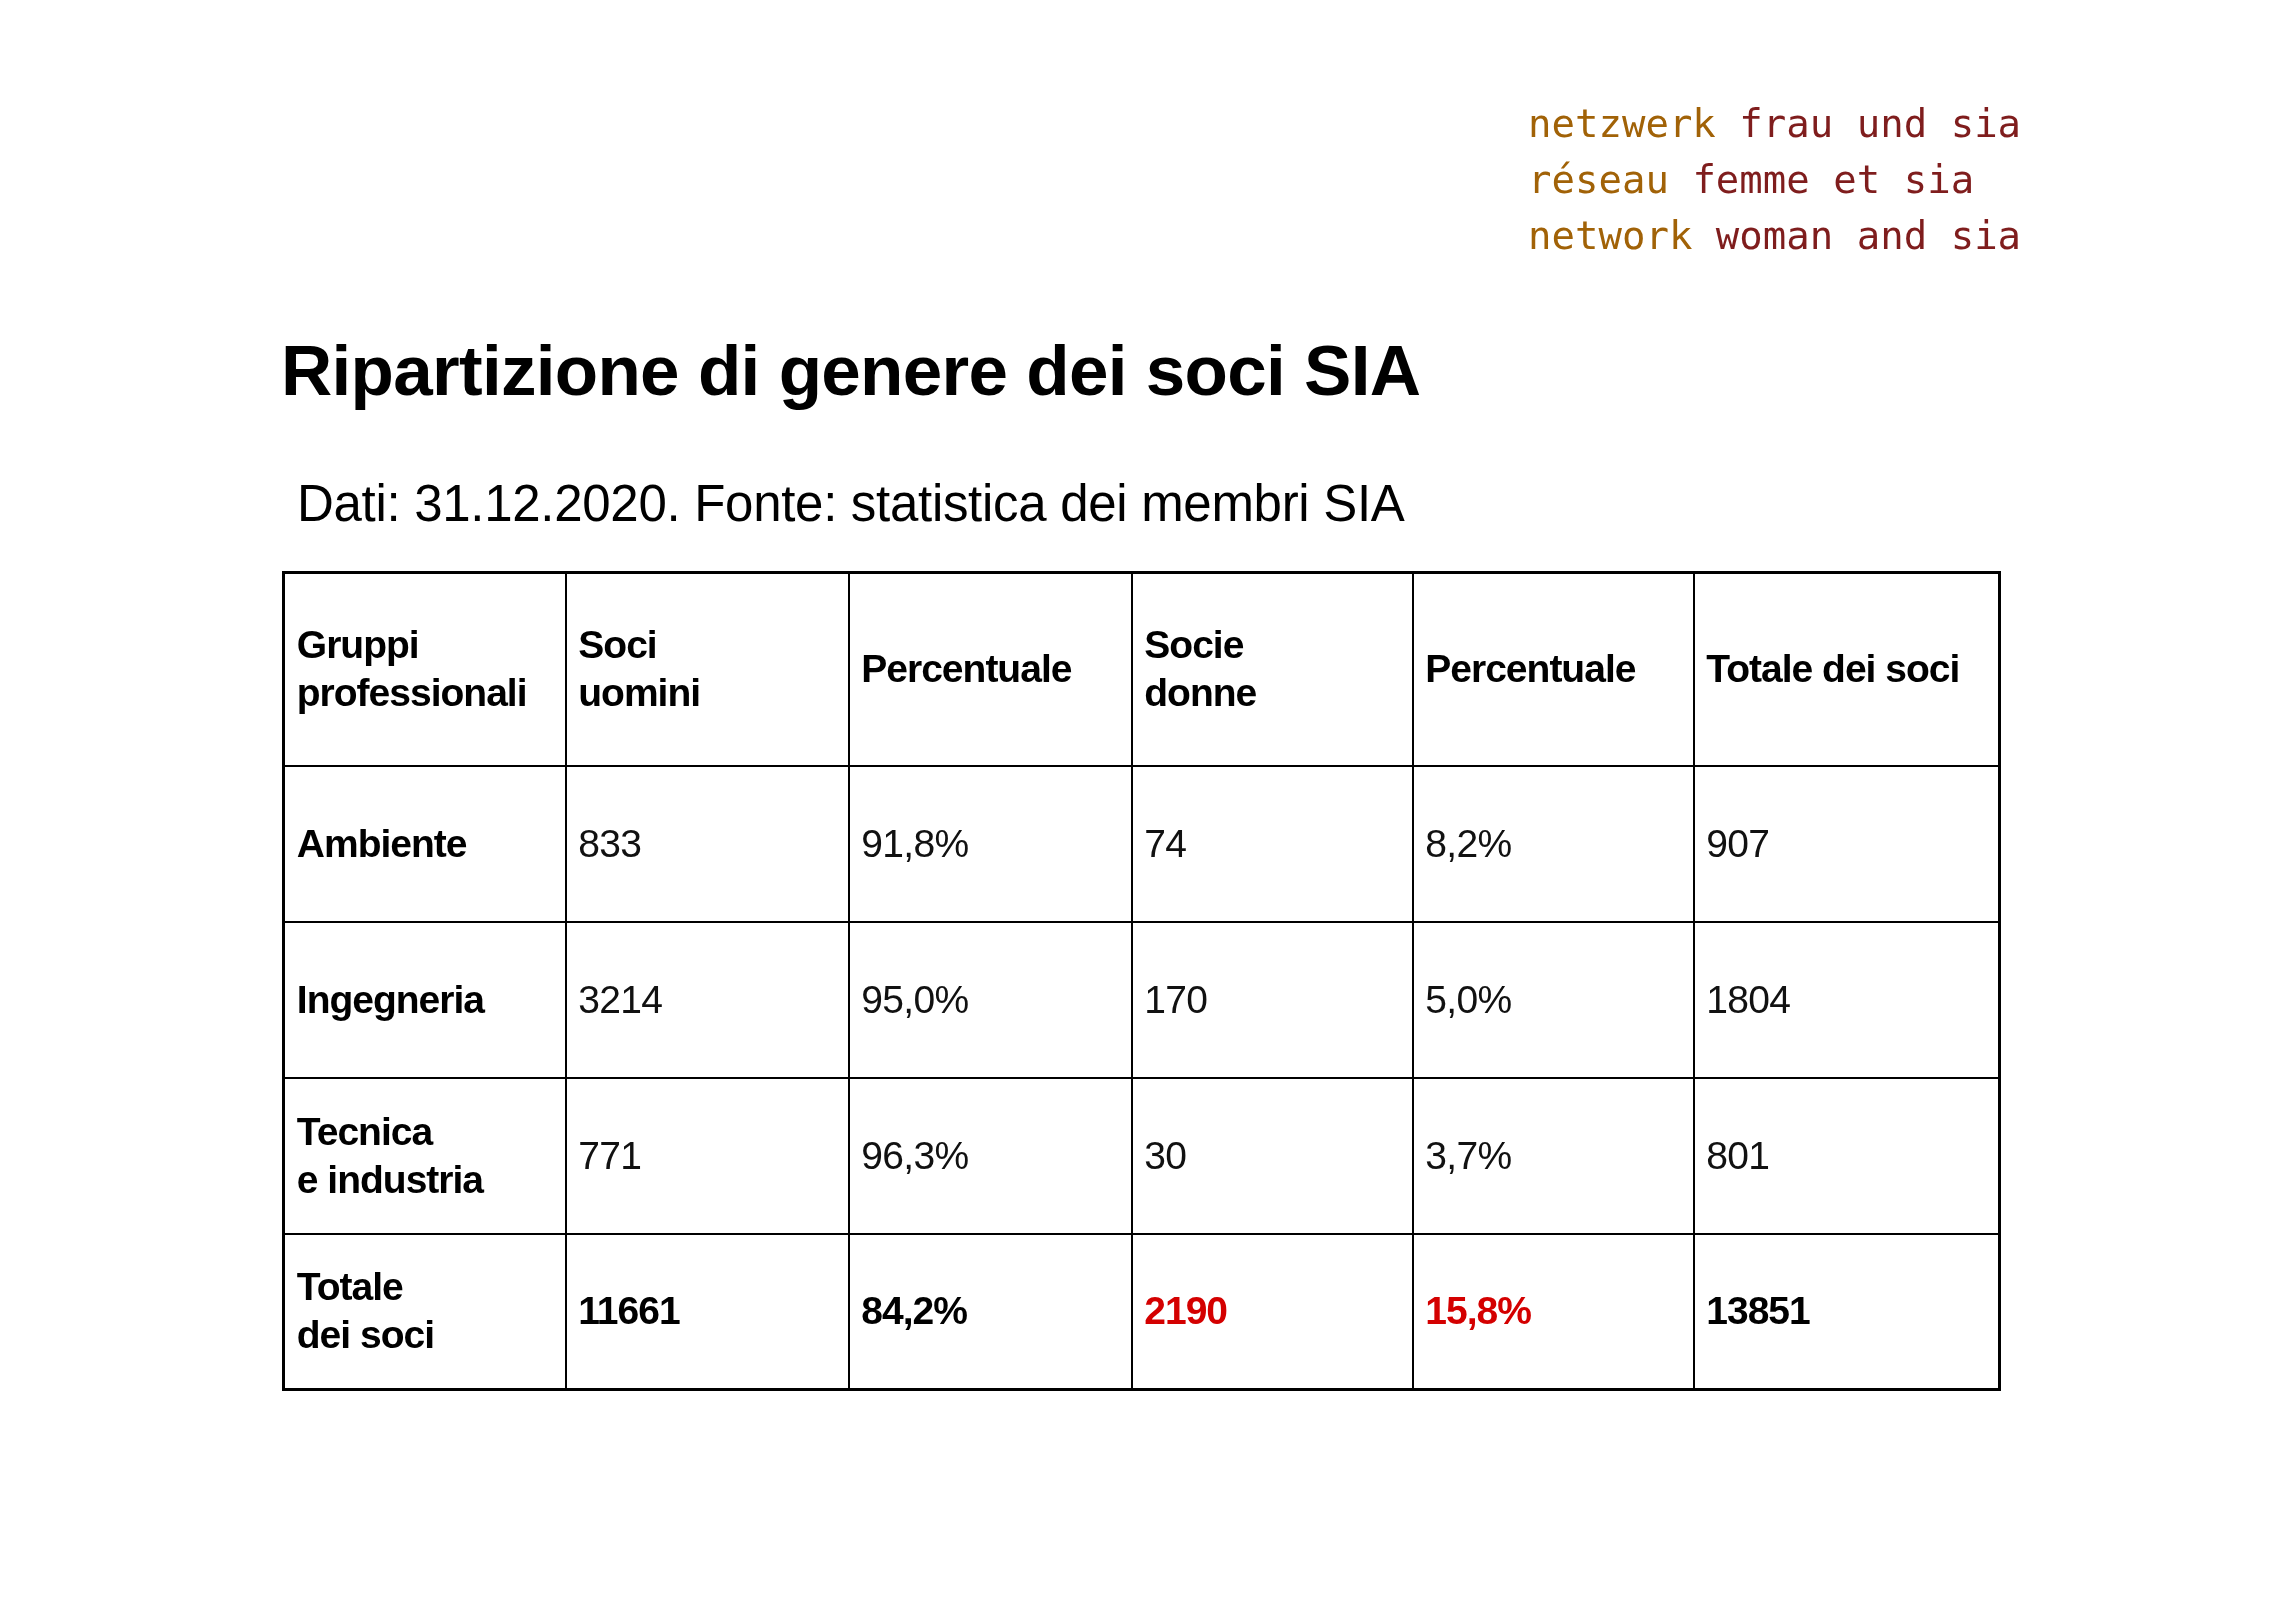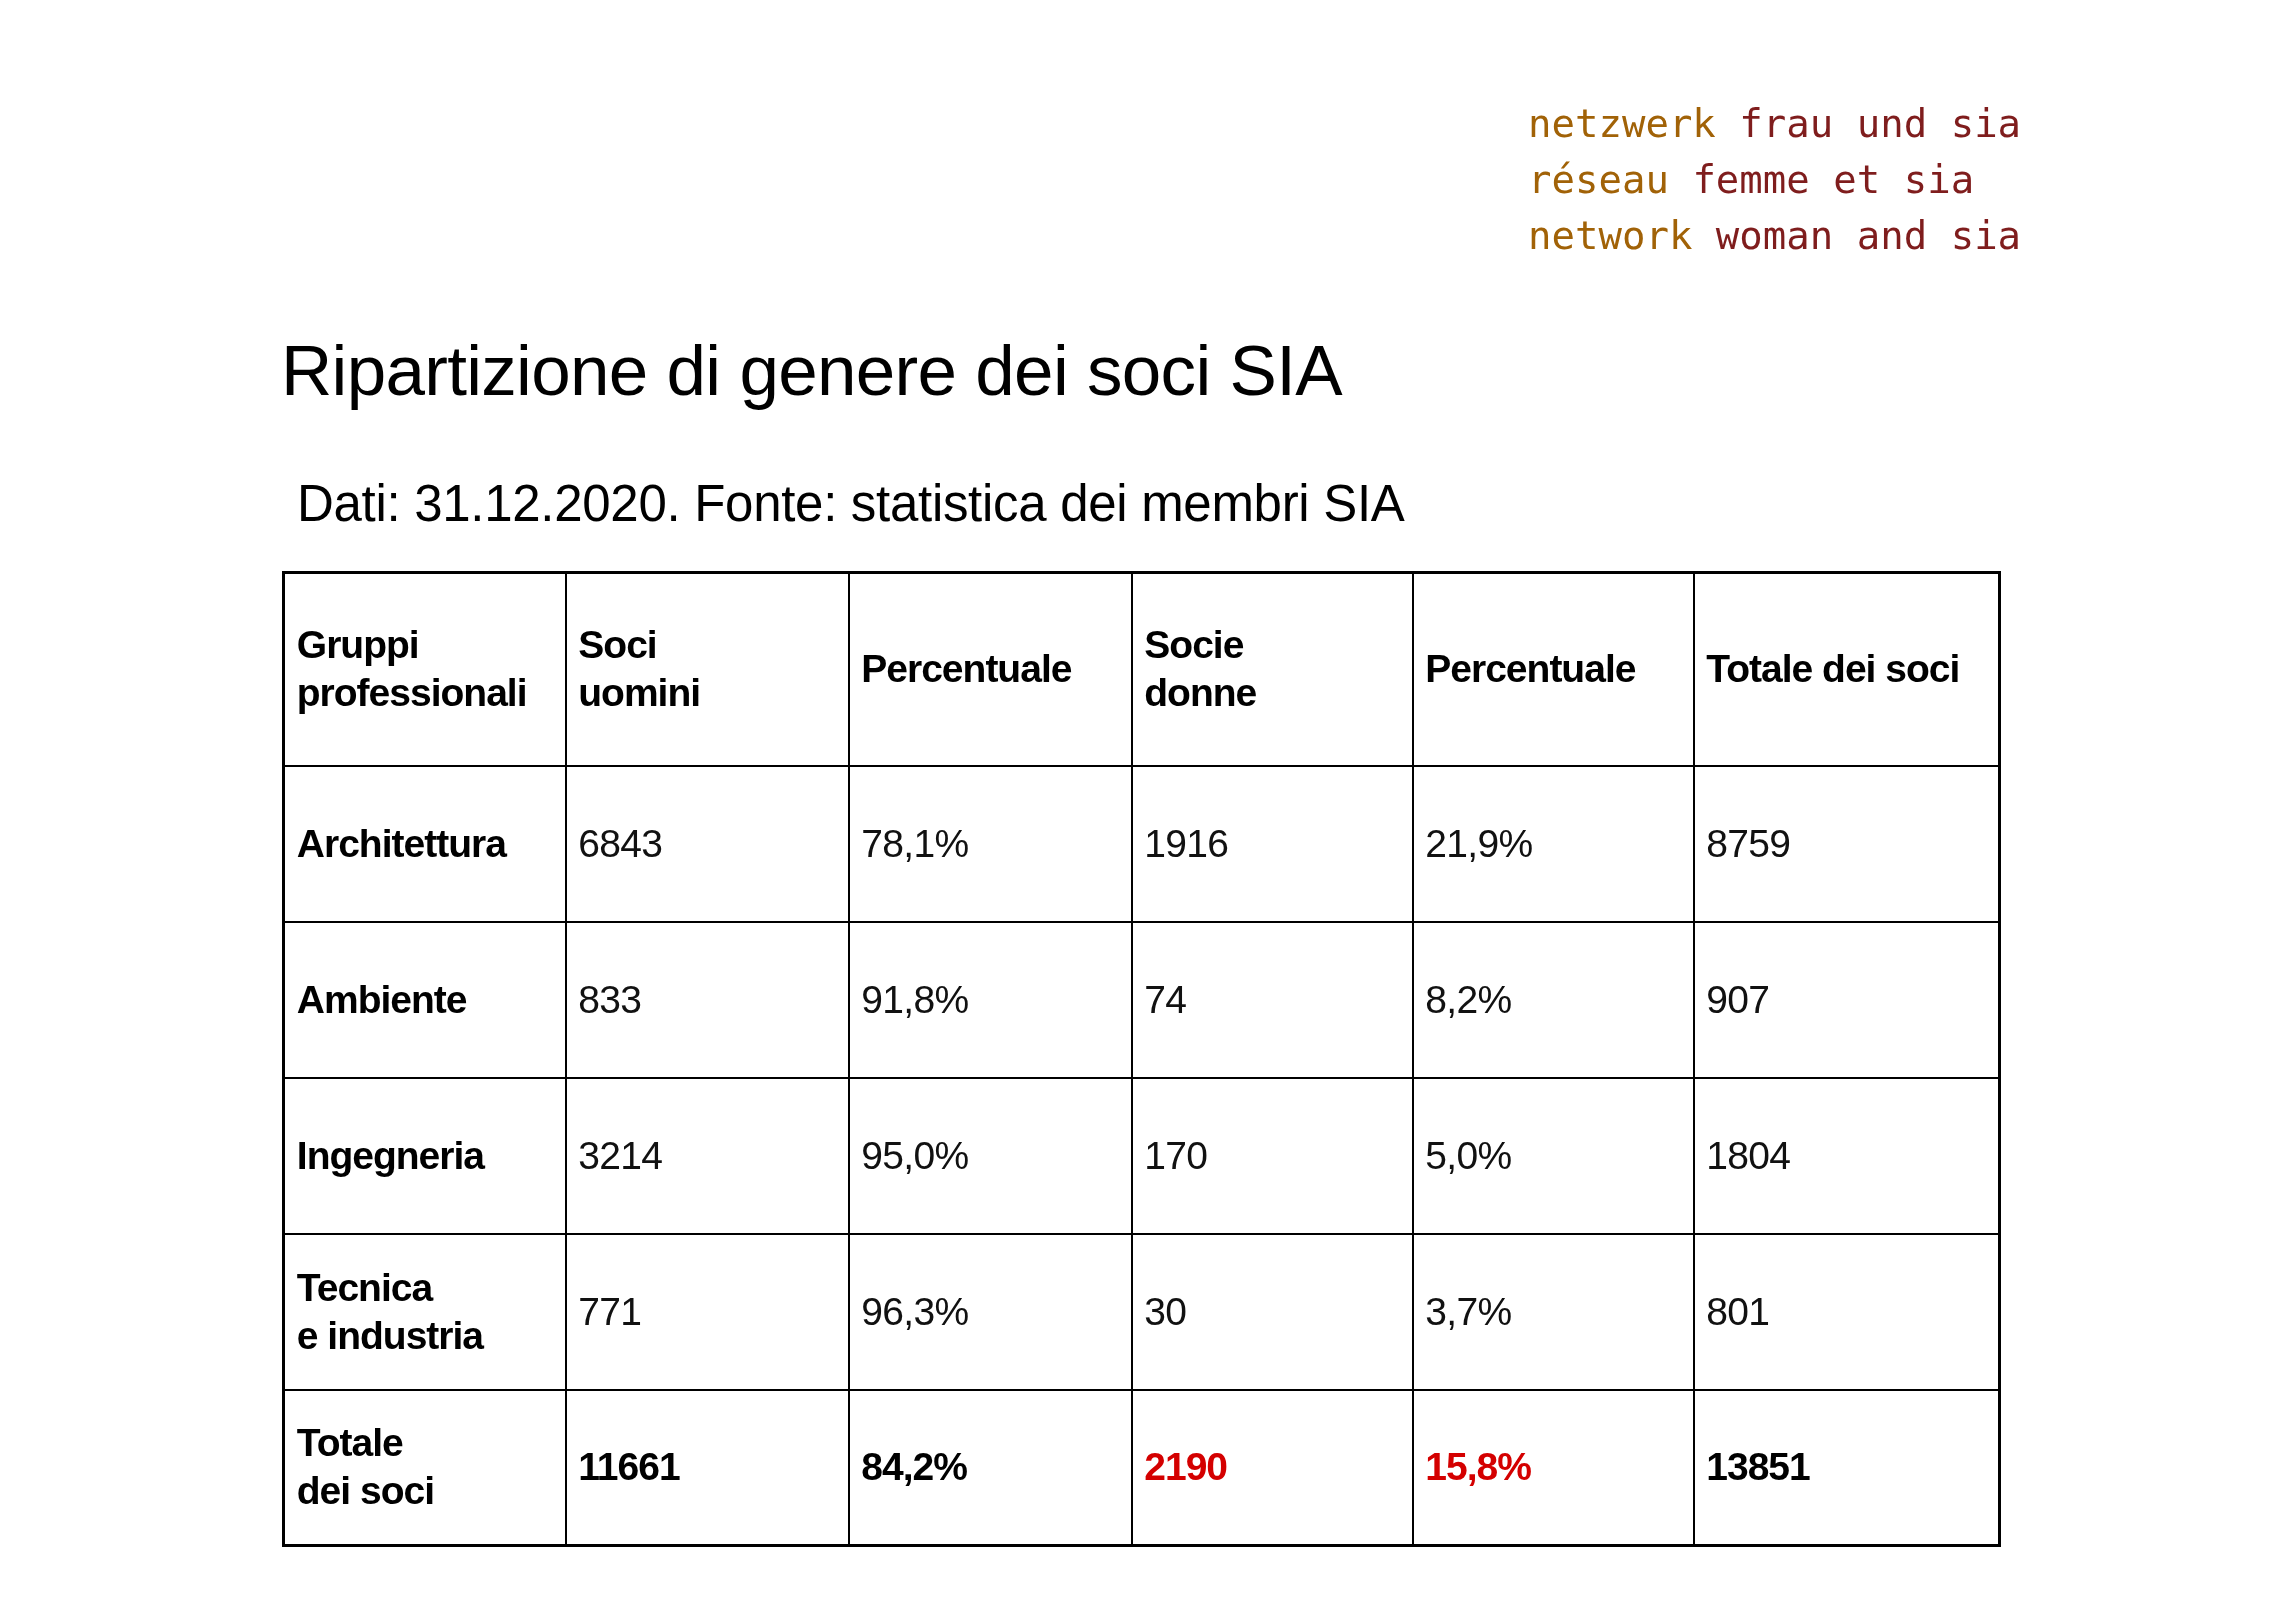--- a/index.html
+++ b/index.html
@@ -3,21 +3,21 @@
 <meta charset="utf-8">
 <style>
   html, body { margin: 0; padding: 0; background: #ffffff; }
   body { width: 2295px; height: 1623px; position: relative; overflow: hidden; font-family: "Liberation Sans", sans-serif; color: #000; }
 
   .logo { position: absolute; left: 1528px; top: 96px; font-family: "DejaVu Sans Mono", "Liberation Mono", monospace; font-size: 39px; line-height: 56px; letter-spacing: 0px; }
   .logo-line { white-space: pre; height: 56px; }
   .logo-line .lead { color: #a16207; }
   .logo-line .accent { color: #7f1d1d; }
 
-  .title { position: absolute; left: 281px; top: 328px; font-size: 71px; font-weight: normal; line-height: 85px; margin: 0; white-space: nowrap; letter-spacing: -0.7px; }
+  .title { position: absolute; left: 281px; top: 328px; font-size: 71px; font-weight: bold; line-height: 85px; margin: 0; white-space: nowrap; letter-spacing: -0.7px; }
   .subtitle { position: absolute; left: 283px; top: 458px; font-size: 51px; line-height: 63px; margin: 14px; white-space: nowrap; letter-spacing: -0.3px; }
 
   .table-wrap { position: absolute; left: 282px; top: 571px; }
   table { border-collapse: collapse; table-layout: fixed; border: 3.3px solid #000; }
   td, th { border: 2.6px solid #000; padding: 0 0 0 11.8px; vertical-align: middle; text-align: left; overflow: hidden; }
   th { font-weight: bold; font-size: 39px; line-height: 48px; letter-spacing: -1px; }
   td { font-size: 39px; line-height: 48px; font-weight: normal; letter-spacing: -0.7px; color: #111; }
   td.group { font-weight: bold; letter-spacing: -1px; color: #000; }
   tr { height: 156px; }
   tr.head { height: 193px; }
@@ -69,30 +69,20 @@
       <th>
             <span class="ml">Percentuale</span>
           </th>
       <th>
             <span class="ml">Totale dei soci</span>
           </th>
     </tr>
 
     <tr>
       <td class="group">
-            <span class="ml">Architettura</span>
-          </td>
-      <td>6843</td>
-      <td>78,1%</td>
-      <td>1916</td>
-      <td>21,9%</td>
-      <td>8759</td>
-    </tr>
-    <tr>
-      <td class="group">
             <span class="ml">Ambiente</span>
           </td>
       <td>833</td>
       <td>91,8%</td>
       <td>74</td>
       <td>8,2%</td>
       <td>907</td>
     </tr>
     <tr>
       <td class="group">

